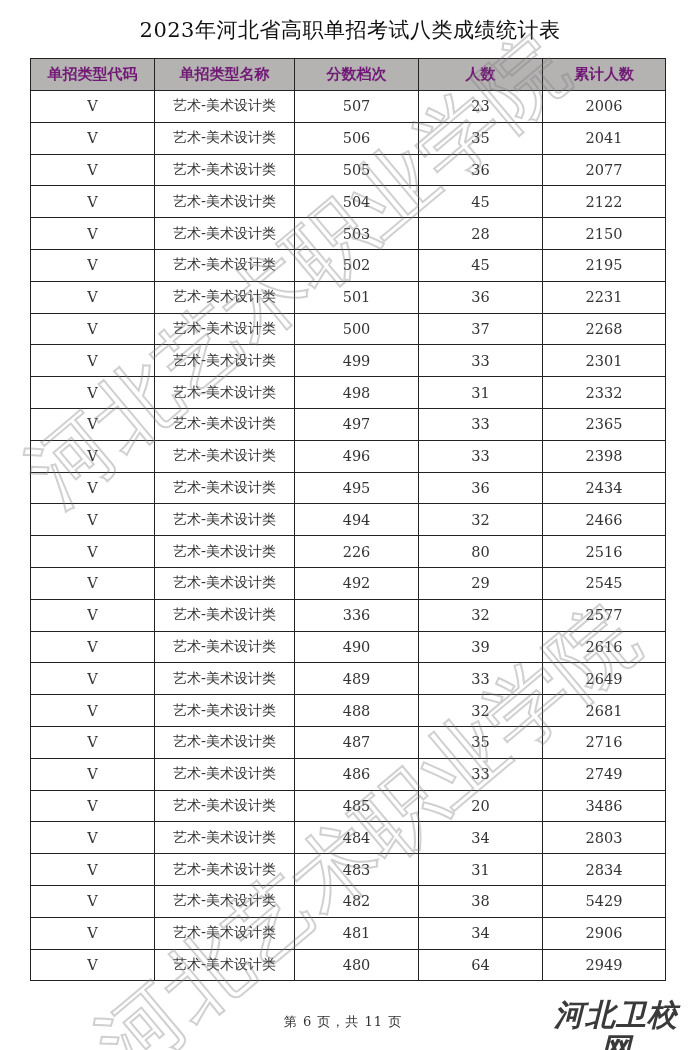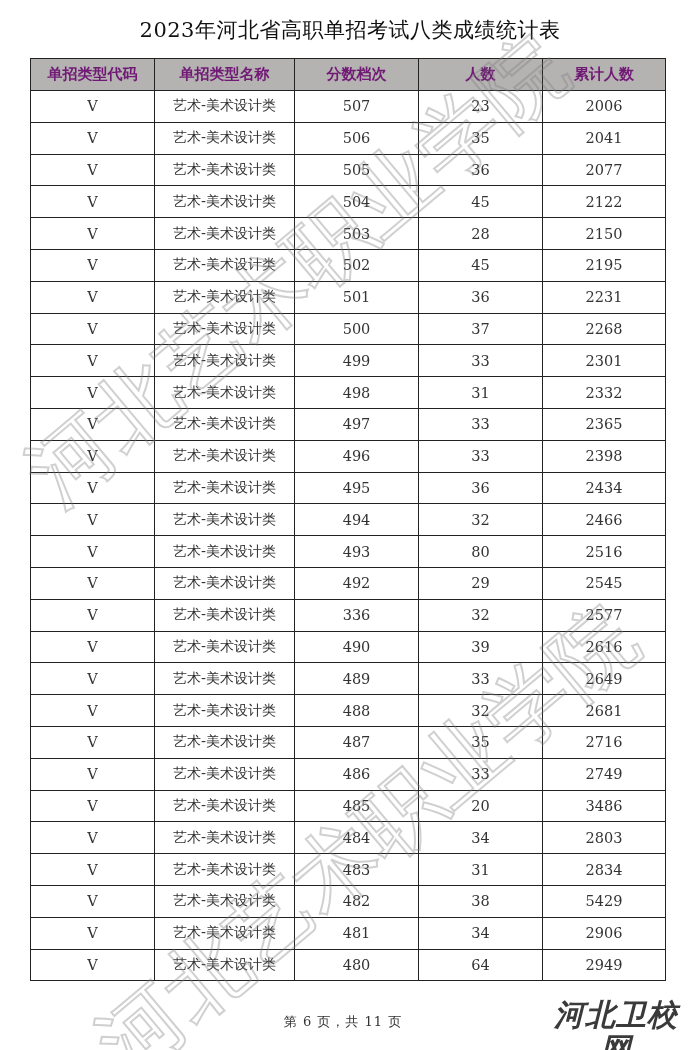--- a/index.html
+++ b/index.html
@@ -179,21 +179,21 @@
       <tr>
         <td>V</td>
         <td class="name">艺术-美术设计类</td>
         <td>494</td>
         <td>32</td>
         <td>2466</td>
       </tr>
       <tr>
         <td>V</td>
         <td class="name">艺术-美术设计类</td>
-        <td>493</td>
+        <td>226</td>
         <td>80</td>
         <td>2516</td>
       </tr>
       <tr>
         <td>V</td>
         <td class="name">艺术-美术设计类</td>
         <td>492</td>
         <td>29</td>
         <td>2545</td>
       </tr>

